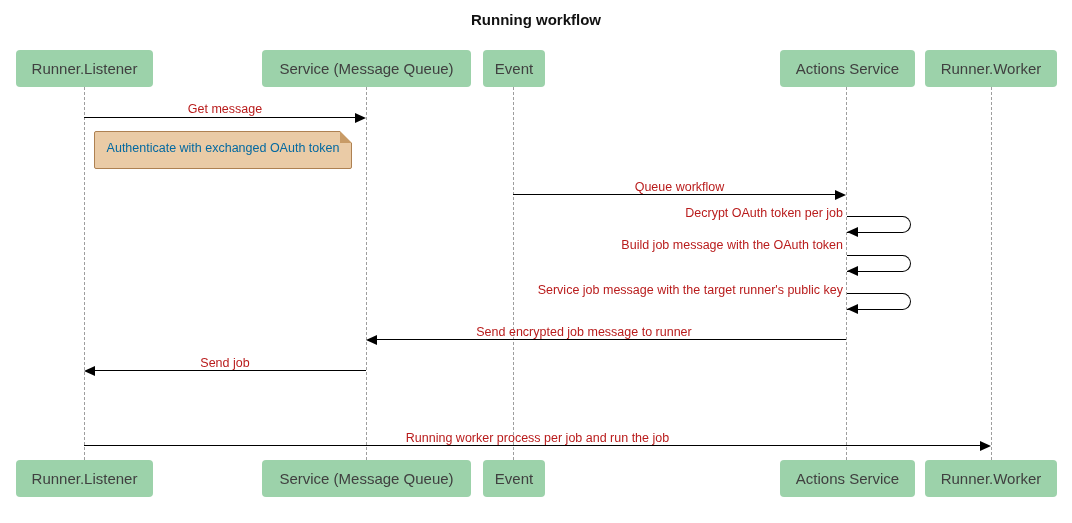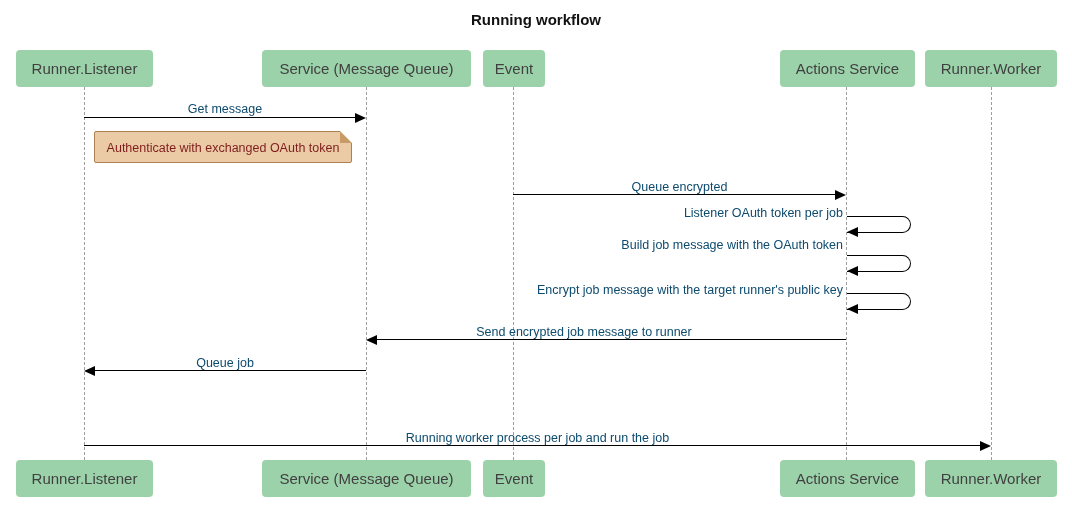--- a/index.html
+++ b/index.html
@@ -46,21 +46,21 @@
     top: 87px;
     height: 373px;
     width: 0;
     border-left: 1px dashed var(--lifeline);
   }
   .msg-label {
     position: absolute;
     font-size: 12.5px;
     height: 15px;
     line-height: 15px;
-    color: #0c4a6e;
+    color: #b91c1c;
     white-space: nowrap;
   }
   .center { text-align: center; }
   .right  { text-align: right; }
   .msg-line {
     position: absolute;
     height: 0;
     border-top: 1.5px solid var(--arrow);
   }
   .arr-r {
@@ -80,28 +80,28 @@
   .self-loop {
     position: absolute;
     width: 64px;
     height: 17px;
     border: 1.5px solid var(--arrow);
     border-left: none;
     border-radius: 0 9px 9px 0;
   }
   .note {
     position: absolute;
-    height: 32px;
+    height: 38px;
     background: var(--note-fill);
     border: 1px solid var(--note-border);
     border-radius: 2px;
     text-align: center;
     line-height: 32px;
     font-size: 12.5px;
-    color: #7f1d1d;
+    color: #0369a1;
     white-space: nowrap;
   }
   .note .fold {
     content: "";
     position: absolute;
     top: -1px; right: -1px;
     width: 0; height: 0;
     border-style: solid;
     border-width: 0 12px 12px 0;
     border-color: #ffffff #ffffff var(--note-fold) var(--note-fold);
@@ -128,41 +128,41 @@
 
   <div class="msg-label center" style="left:84px; top:102px; width:282px">Get message</div>
   <div class="msg-line" style="left:84px; top:117px; width:275px"></div>
   <div class="arr-r" style="left:355px; top:113px"></div>
 
   <div class="note" style="left:94px; top:131px; width:258px">
     <span>Authenticate with exchanged OAuth token</span>
     <span class="fold"></span>
   </div>
 
-  <div class="msg-label center" style="left:513px; top:180px; width:333px">Queue encrypted</div>
+  <div class="msg-label center" style="left:513px; top:180px; width:333px">Queue workflow</div>
   <div class="msg-line" style="left:513px; top:194px; width:326px"></div>
   <div class="arr-r" style="left:835px; top:190px"></div>
 
-  <div class="msg-label right" style="left:443px; top:206px; width:400px">Listener OAuth token per job</div>
+  <div class="msg-label right" style="left:443px; top:206px; width:400px">Decrypt OAuth token per job</div>
   <div class="self-loop" style="left:847px; top:216px"></div>
   <div class="arr-l" style="left:847px; top:227px"></div>
 
   <div class="msg-label right" style="left:443px; top:238px; width:400px">Build job message with the OAuth token</div>
   <div class="self-loop" style="left:847px; top:255px"></div>
   <div class="arr-l" style="left:847px; top:266px"></div>
 
-  <div class="msg-label right" style="left:443px; top:283px; width:400px">Encrypt job message with the target runner's public key</div>
+  <div class="msg-label right" style="left:443px; top:283px; width:400px">Service job message with the target runner's public key</div>
   <div class="self-loop" style="left:847px; top:293px"></div>
   <div class="arr-l" style="left:847px; top:304px"></div>
 
   <div class="msg-label center" style="left:344px; top:325px; width:480px">Send encrypted job message to runner</div>
   <div class="msg-line" style="left:373px; top:339px; width:473px"></div>
   <div class="arr-l" style="left:366px; top:335px"></div>
 
-  <div class="msg-label center" style="left:84px; top:356px; width:282px">Queue job</div>
+  <div class="msg-label center" style="left:84px; top:356px; width:282px">Send job</div>
   <div class="msg-line" style="left:91px; top:370px; width:275px"></div>
   <div class="arr-l" style="left:84px; top:366px"></div>
 
 
   <div class="msg-label center" style="left:84px; top:431px; width:907px">Running worker process per job and run the job</div>
   <div class="msg-line" style="left:84px; top:445px; width:900px"></div>
   <div class="arr-r" style="left:980px; top:441px"></div>
 
   <div class="actor" style="left:16px;  top:460px; width:137px">Runner.Listener</div>
   <div class="actor" style="left:262px; top:460px; width:209px">Service (Message Queue)</div>

